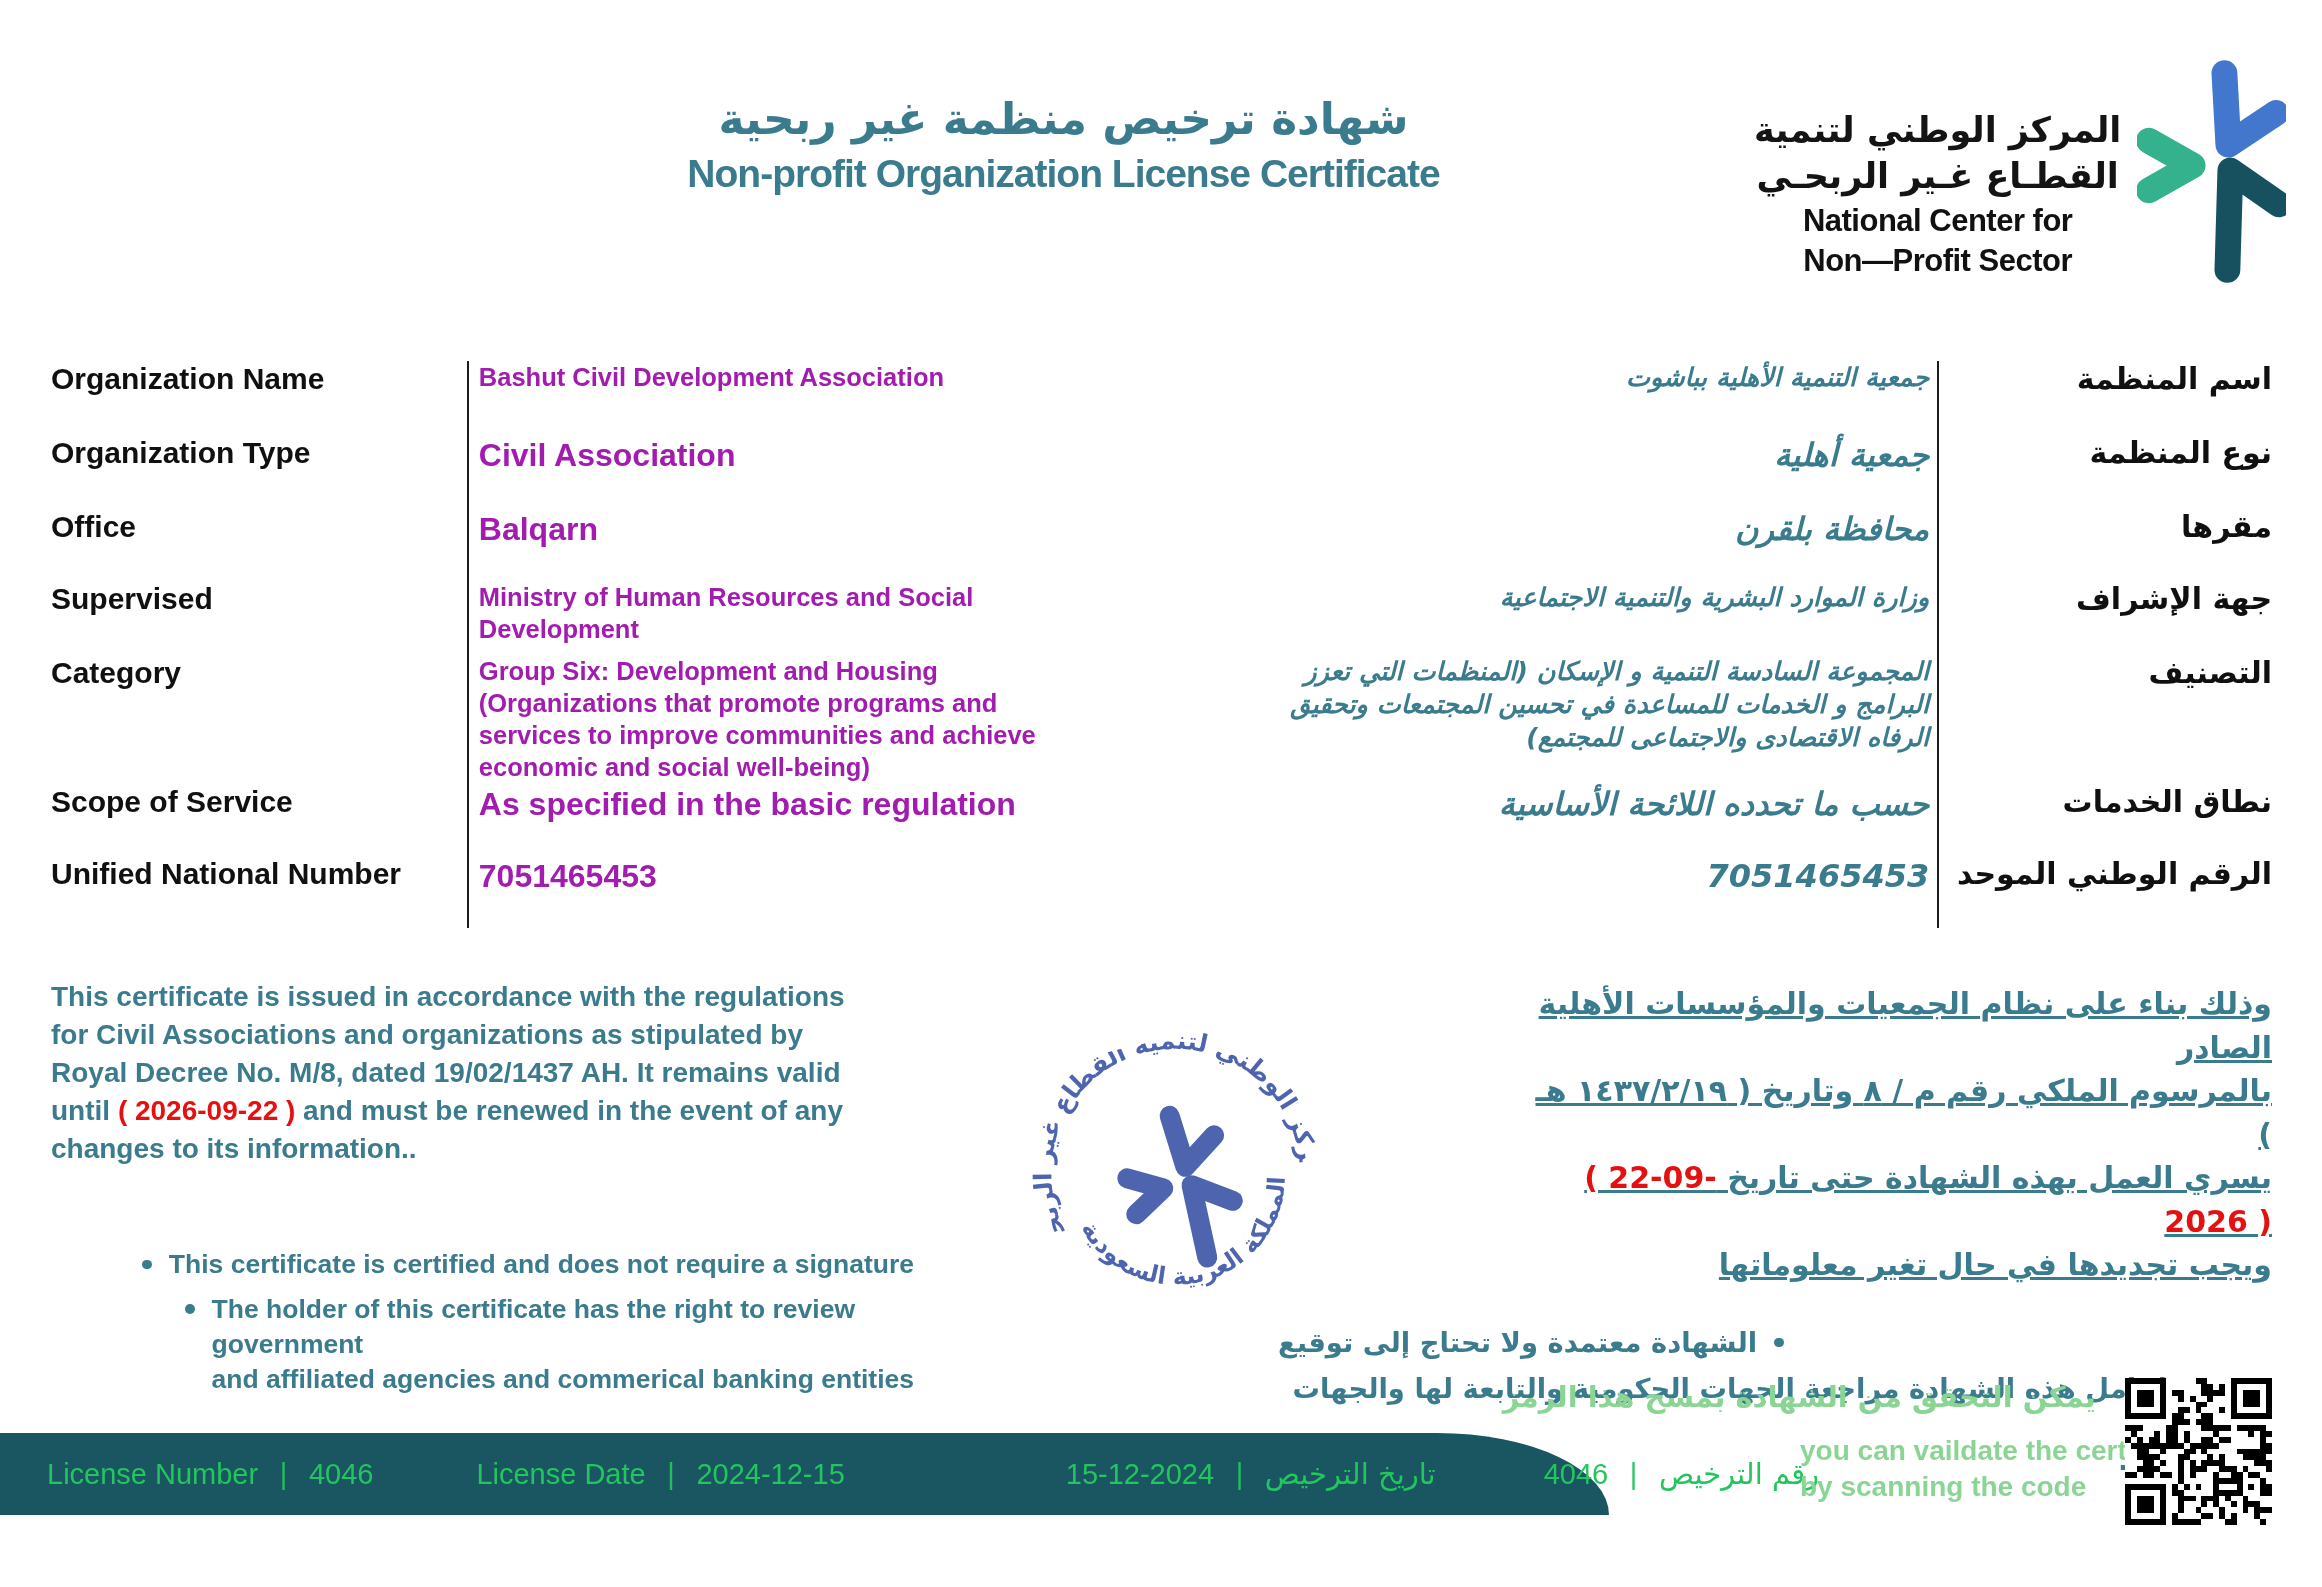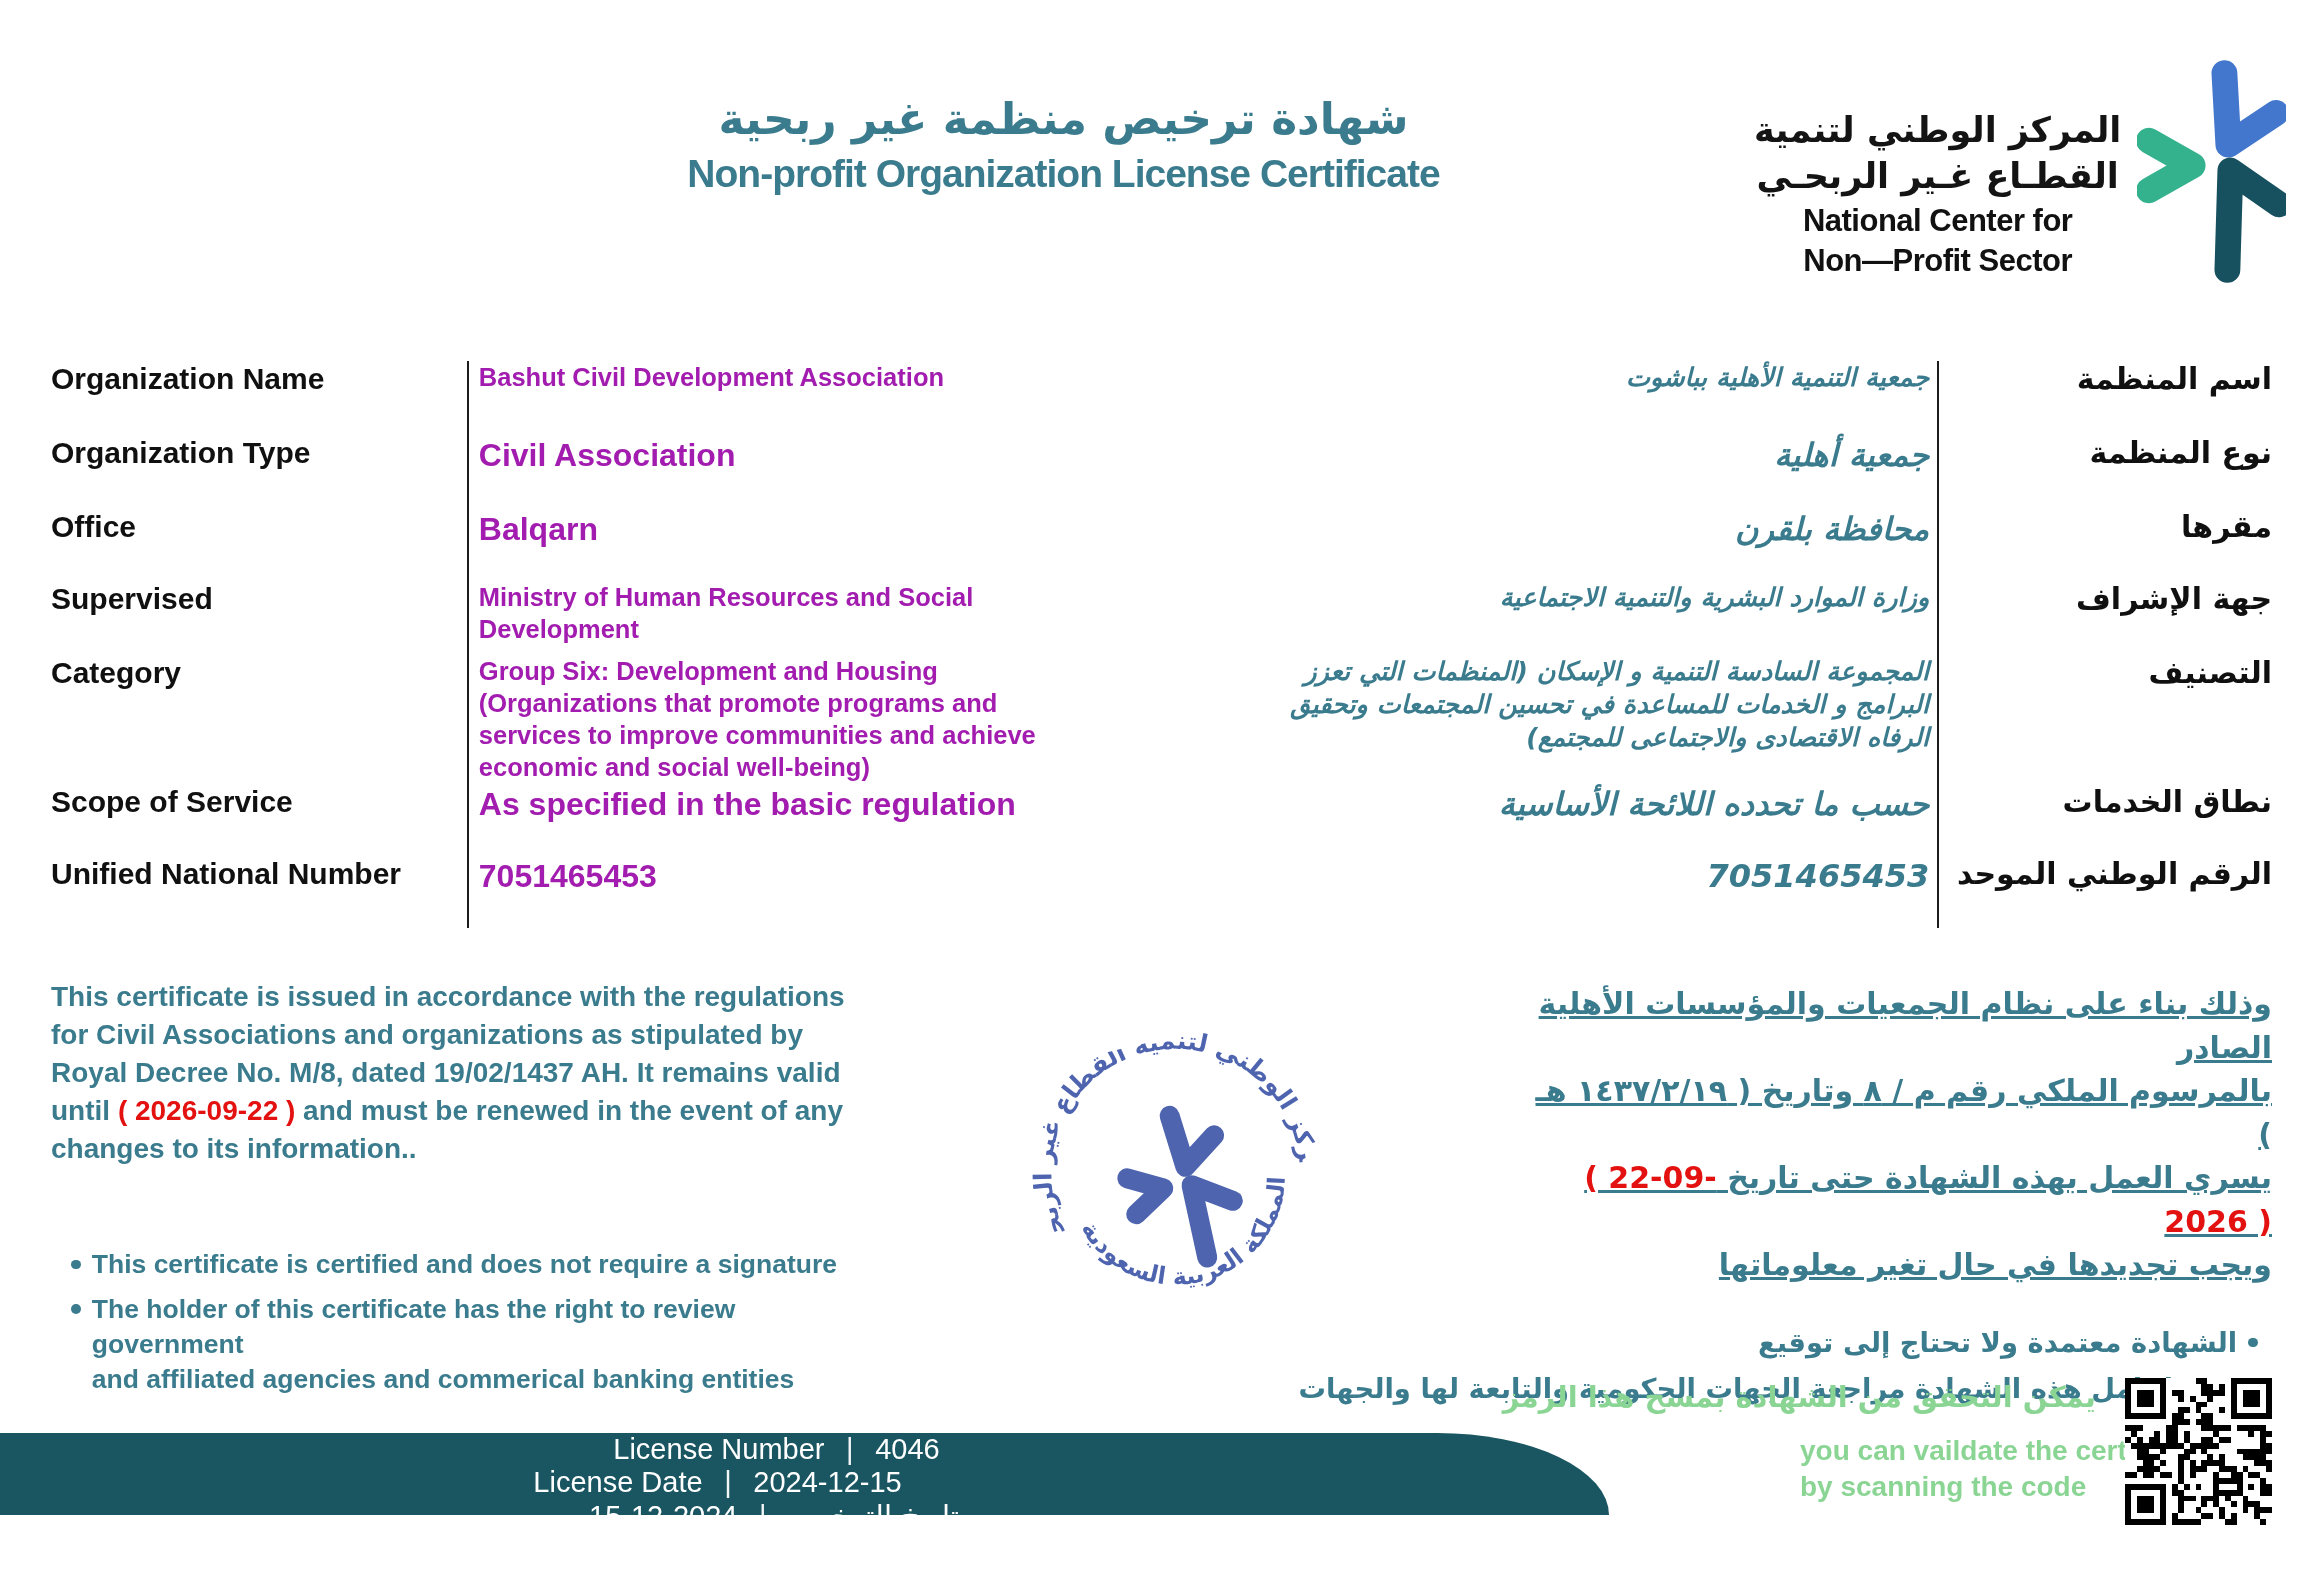--- a/index.html
+++ b/index.html
@@ -28,31 +28,31 @@
   .big .val-en,.big .val-ar{font-size:32px;}
   .vline{position:absolute;top:0px;width:2px;height:567px;background:#1c1c1c;}
   .vline-en{left:416px;} .vline-ar{left:1886px;}
   
   .para-en{position:absolute;left:51px;top:978px;width:814px;font-size:28px;font-weight:bold;
            color:#3a7b8d;line-height:1.36;}
   .red{color:#e31211;}
   .bullets-en{position:absolute;left:71px;top:1247px;width:843px;font-size:26.5px;font-weight:bold;color:#3a7b8d;}
   .bullets-ar{position:absolute;right:65px;top:1325px;width:980px;font-size:27.4px;font-weight:bold;
               color:#3a7b8d;direction:rtl;text-align:right;}
-  .bullet{display:flex;gap:11px;margin-bottom:9.8px;line-height:1.32;}
+  .bullet{display:flex;gap:17px;margin-bottom:9.8px;line-height:1.32;justify-content:flex-end;}
   .dot{flex:0 0 auto;width:9.8px;height:9.8px;border-radius:50%;background:#3a7b8d;margin-top:12.7px;}
   .pre{white-space:pre-line;}
   .para-ar{position:absolute;right:51px;top:982px;width:745px;font-size:30px;font-weight:bold;
            color:#3a7b8d;line-height:1.45;direction:rtl;text-align:right;text-decoration:underline;}
   
   .stamp{position:absolute;left:1031px;top:1039px;width:296px;height:296px;transform:rotate(-14deg);opacity:0.92;}
   
   .bar{position:absolute;left:0;top:1433px;width:1609px;height:82px;background:#1a5661;
-       border-top-right-radius:172px 82px;display:flex;align-items:center;color:#ffffff;
-       font-size:29px;padding-left:47px;box-sizing:border-box;flex-direction:column;}
+       border-top-right-radius:172px 82px;display:flex;align-items:center;color:#22c55e;
+       font-size:29px;padding-left:47px;box-sizing:border-box;}
   .bar-group{display:flex;align-items:center;gap:21.6px;white-space:nowrap;}
   .bar-sep{opacity:0.95;}
   .g1{margin-right:103px;} .g2{margin-right:221px;} .g3{margin-right:108px;}
   .bar .ar{direction:rtl;}
   
   .qr-cap-ar{position:absolute;right:227px;top:1380px;font-size:29px;font-weight:bold;color:#8ad594;
              direction:rtl;text-align:right;}
   .qr-cap-en{position:absolute;left:1800px;top:1433px;font-size:28px;font-weight:bold;color:#8ad594;line-height:1.3;}
   .qr-box{position:absolute;left:2125px;top:1378px;width:147px;height:147px;}
   .qr-box svg{width:100%;height:100%;}

